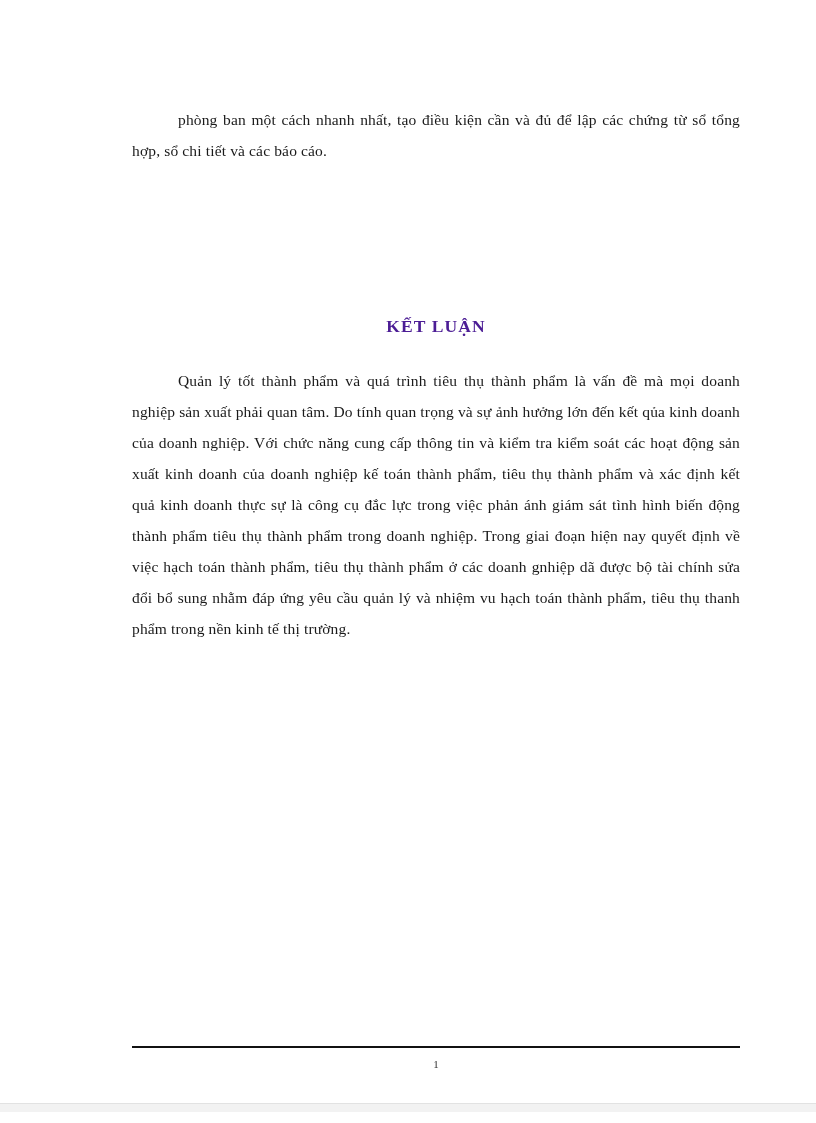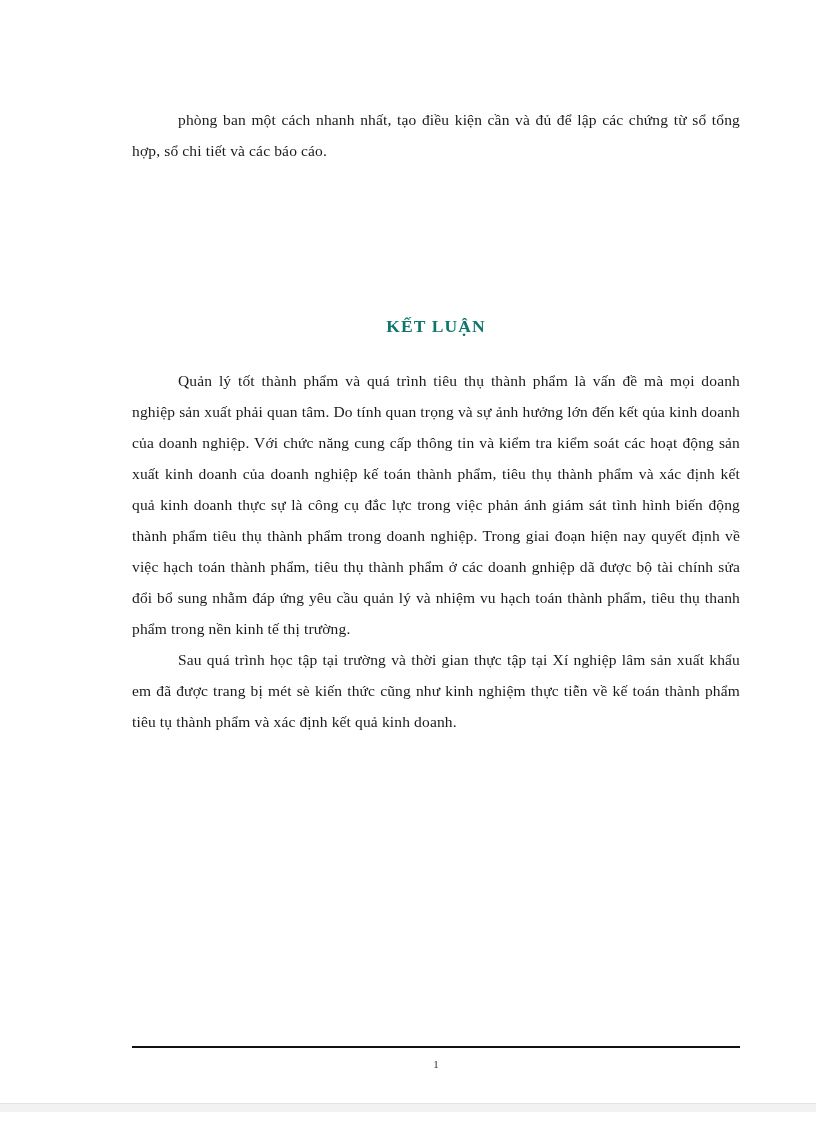--- a/index.html
+++ b/index.html
@@ -39,21 +39,21 @@
   }
   .para + .para {
     margin-top: 0;
   }
   .heading {
     margin: 0;
     text-align: center;
     font-size: 17.5px;
     font-weight: bold;
     letter-spacing: 1.1px;
-    color: #0f766e;
+    color: #4c1d95;
   }
   .spacer-top {
     height: 150px;
   }
   .spacer-after-heading {
     height: 28px;
   }
   .footer-rule {
     position: absolute;
     left: 132px;
@@ -90,21 +90,20 @@
     <p class="para indent">phòng ban một cách nhanh nhất, tạo điều kiện cần và đủ để lập các chứng từ sổ tổng hợp, sổ chi tiết và các báo cáo.</p>
 
     <div class="spacer-top"></div>
 
     <h1 class="heading">KẾT LUẬN</h1>
 
     <div class="spacer-after-heading"></div>
 
     <p class="para indent">Quản lý tốt thành phẩm và quá trình tiêu thụ thành phẩm là vấn đề mà mọi doanh nghiệp sản xuất phải quan tâm. Do tính quan trọng và sự ảnh hưởng lớn đến kết qủa kinh doanh của doanh nghiệp. Với chức năng cung cấp thông tin và kiểm tra kiểm soát các hoạt động sản xuất kinh doanh của doanh nghiệp kế toán thành phẩm, tiêu thụ thành phẩm và xác định kết quả kinh doanh thực sự là công cụ đắc lực trong việc phản ánh giám sát tình hình biến động thành phẩm tiêu thụ thành phẩm trong doanh nghiệp. Trong giai đoạn hiện nay quyết định về việc hạch toán thành phẩm, tiêu thụ thành phẩm ở các doanh gnhiệp dã được bộ tài chính sửa đổi bổ sung nhằm đáp ứng yêu cầu quản lý và nhiệm vu hạch toán thành phẩm, tiêu thụ thanh phẩm trong nền kinh tế thị trường.</p>
 
-    <p class="para indent">Sau quá trình học tập tại trường và thời gian thực tập tại Xí nghiệp lâm sản xuất khẩu em đã được trang bị mét sè kiến thức cũng như kinh nghiệm thực tiễn về kế toán thành phẩm tiêu tụ thành phẩm và xác định kết quả kinh doanh.</p>
 
 
   </div>
 
   <div class="footer-rule"></div>
   <div class="page-number">1</div>
   <div class="bottom-band"></div>
 </div>
 
 </body></html>

